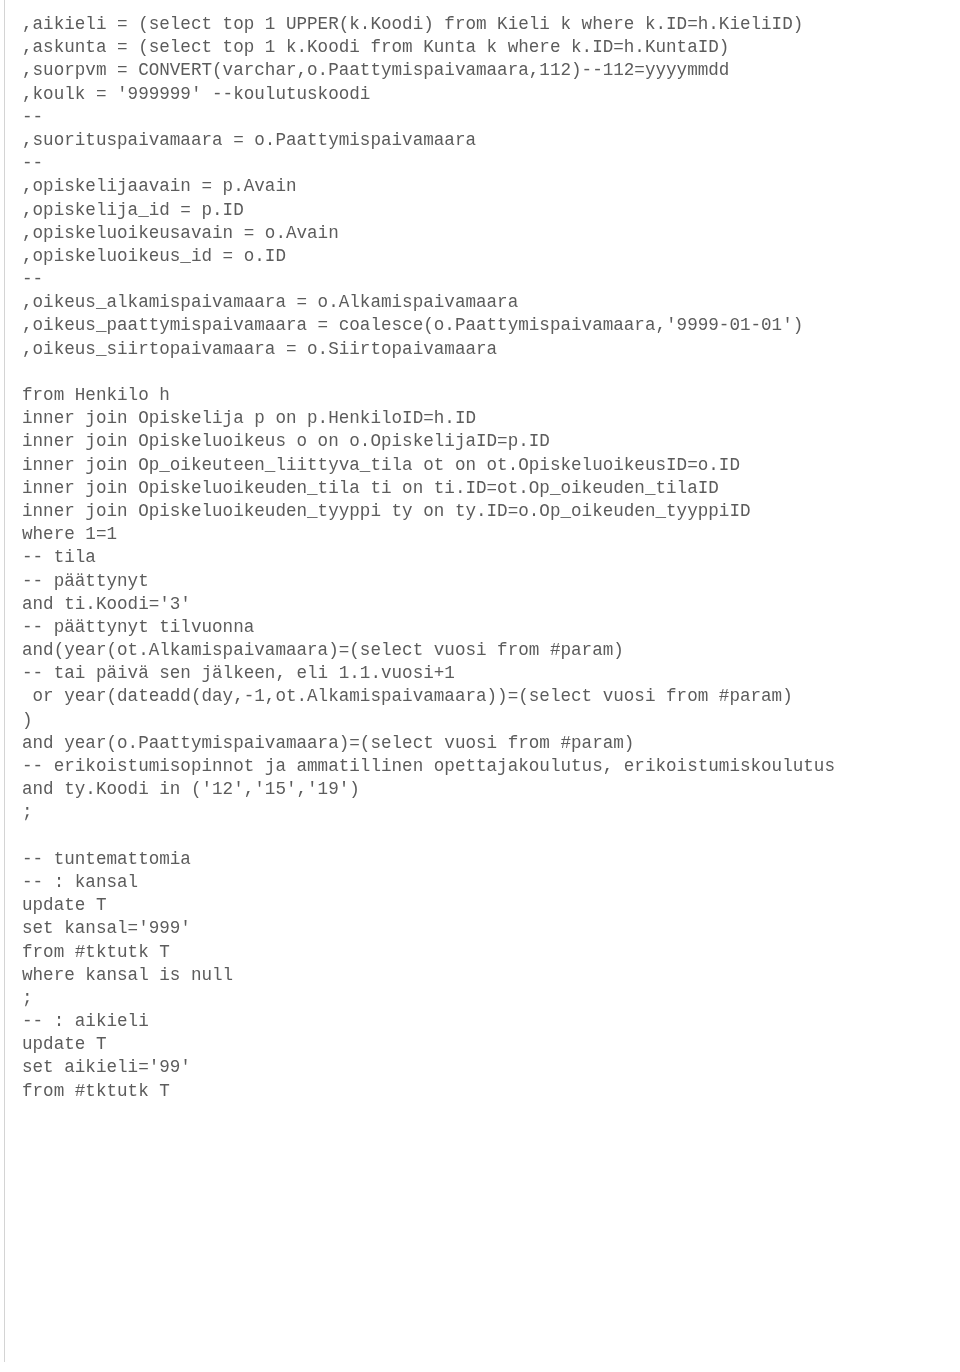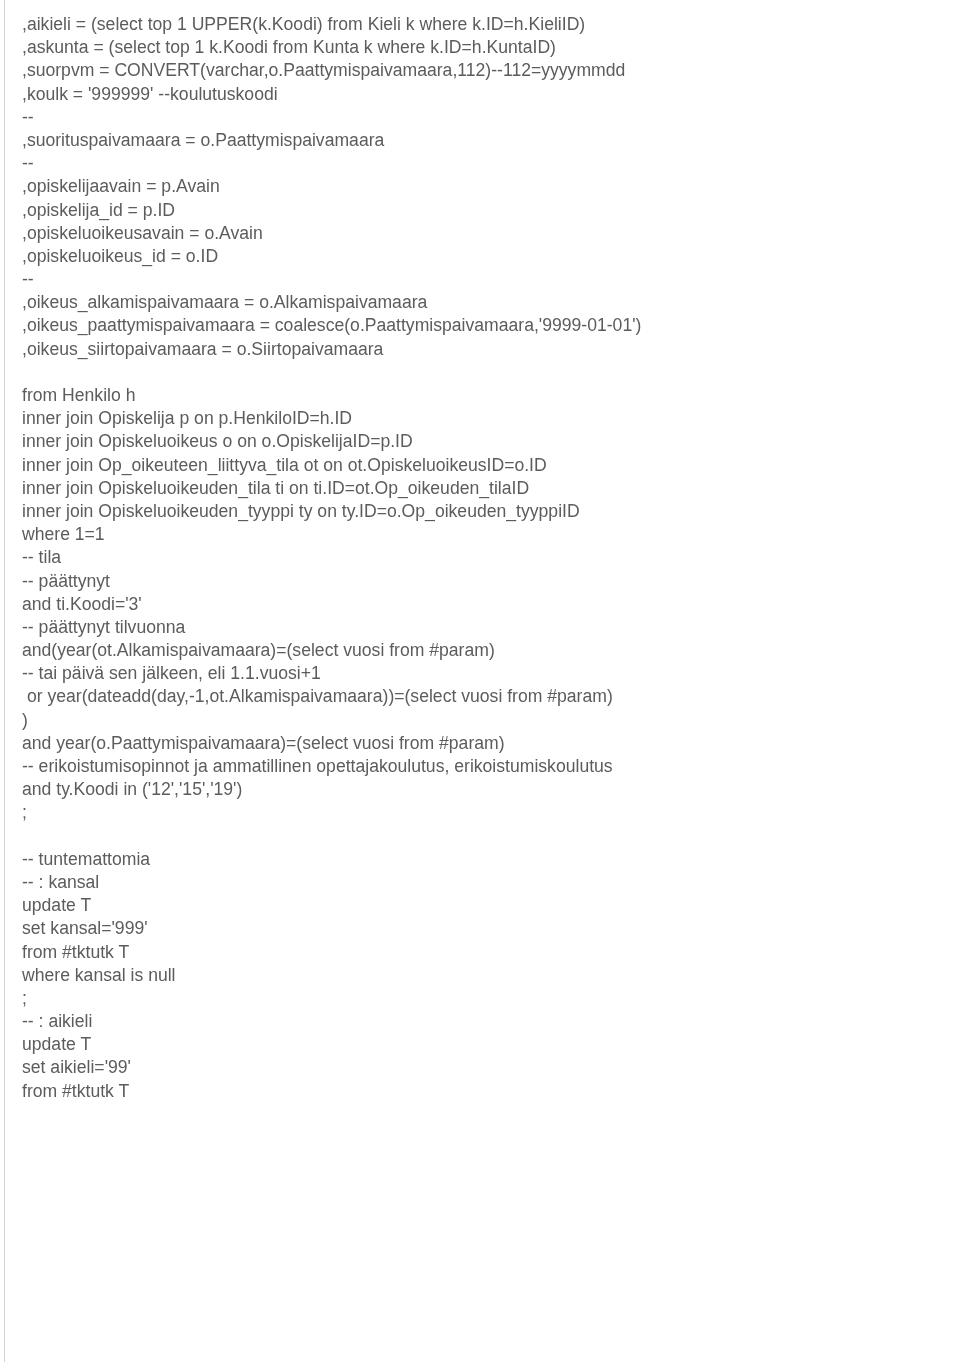--- a/index.html
+++ b/index.html
@@ -34,21 +34,21 @@
 
   #code-block {
     position: absolute;
     left: 22px;
     top: 0px;
     width: 920px;
   }
 
   .code-line {
     display: block;
-    font-family: Liberation Sans, sans-serif;
+    font-family: Liberation Mono, monospace;
     font-size: 17.6px;
     line-height: 23.2px;
     height: 23.2px;
     color: #5c5c5c;
     white-space: pre;
     letter-spacing: 0px;
     -webkit-font-smoothing: antialiased;
   }
 
   .code-line.blank {

